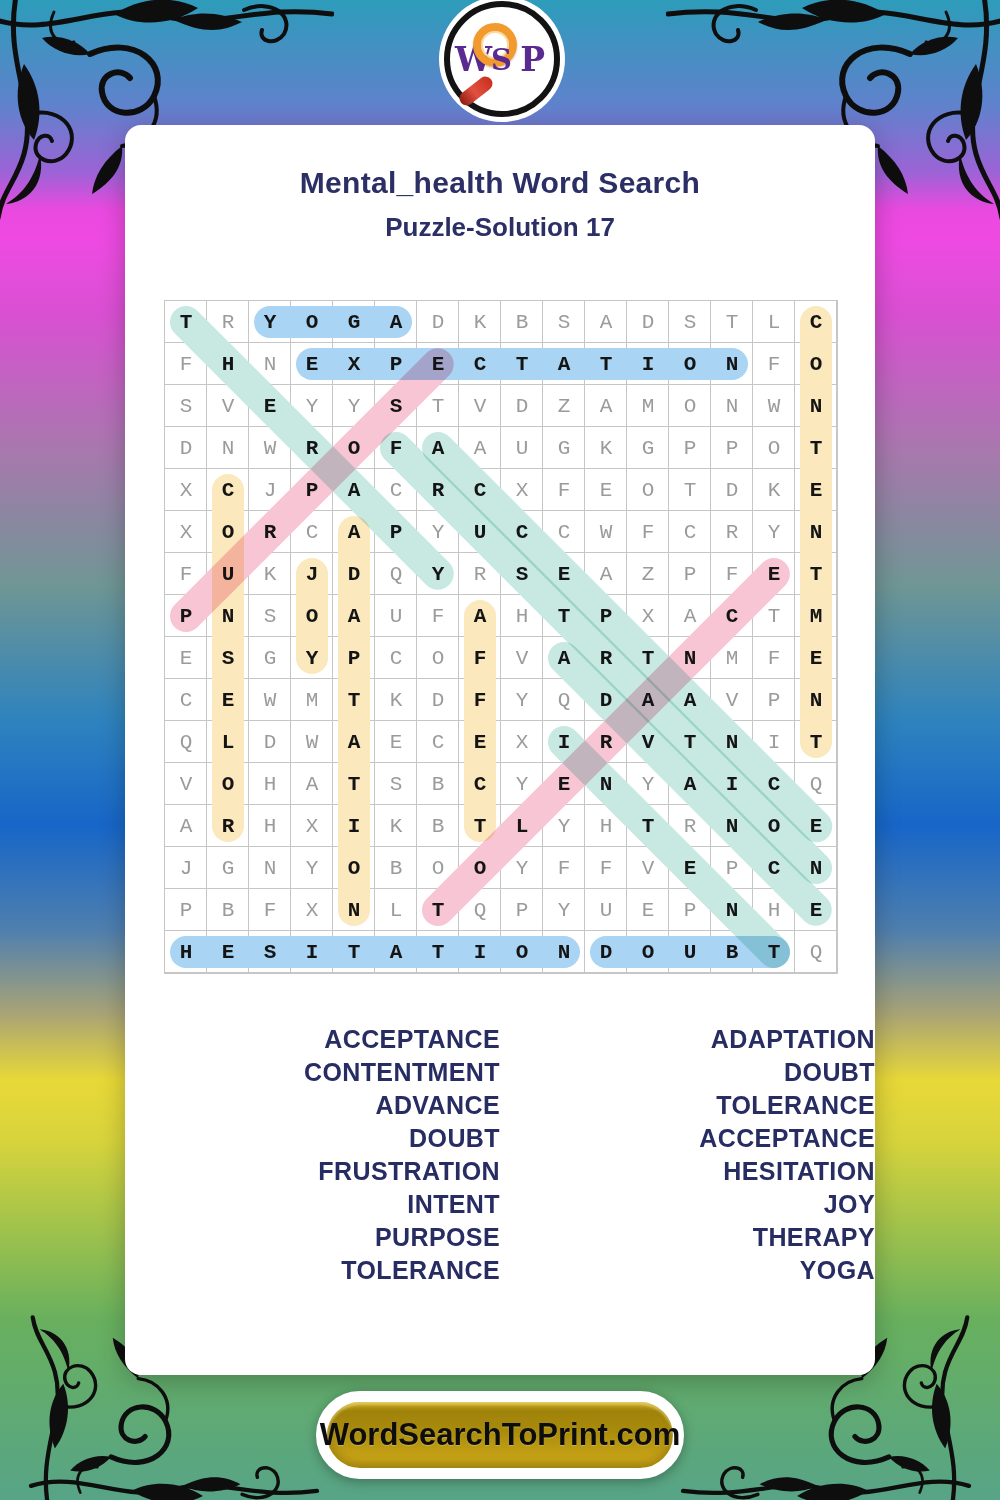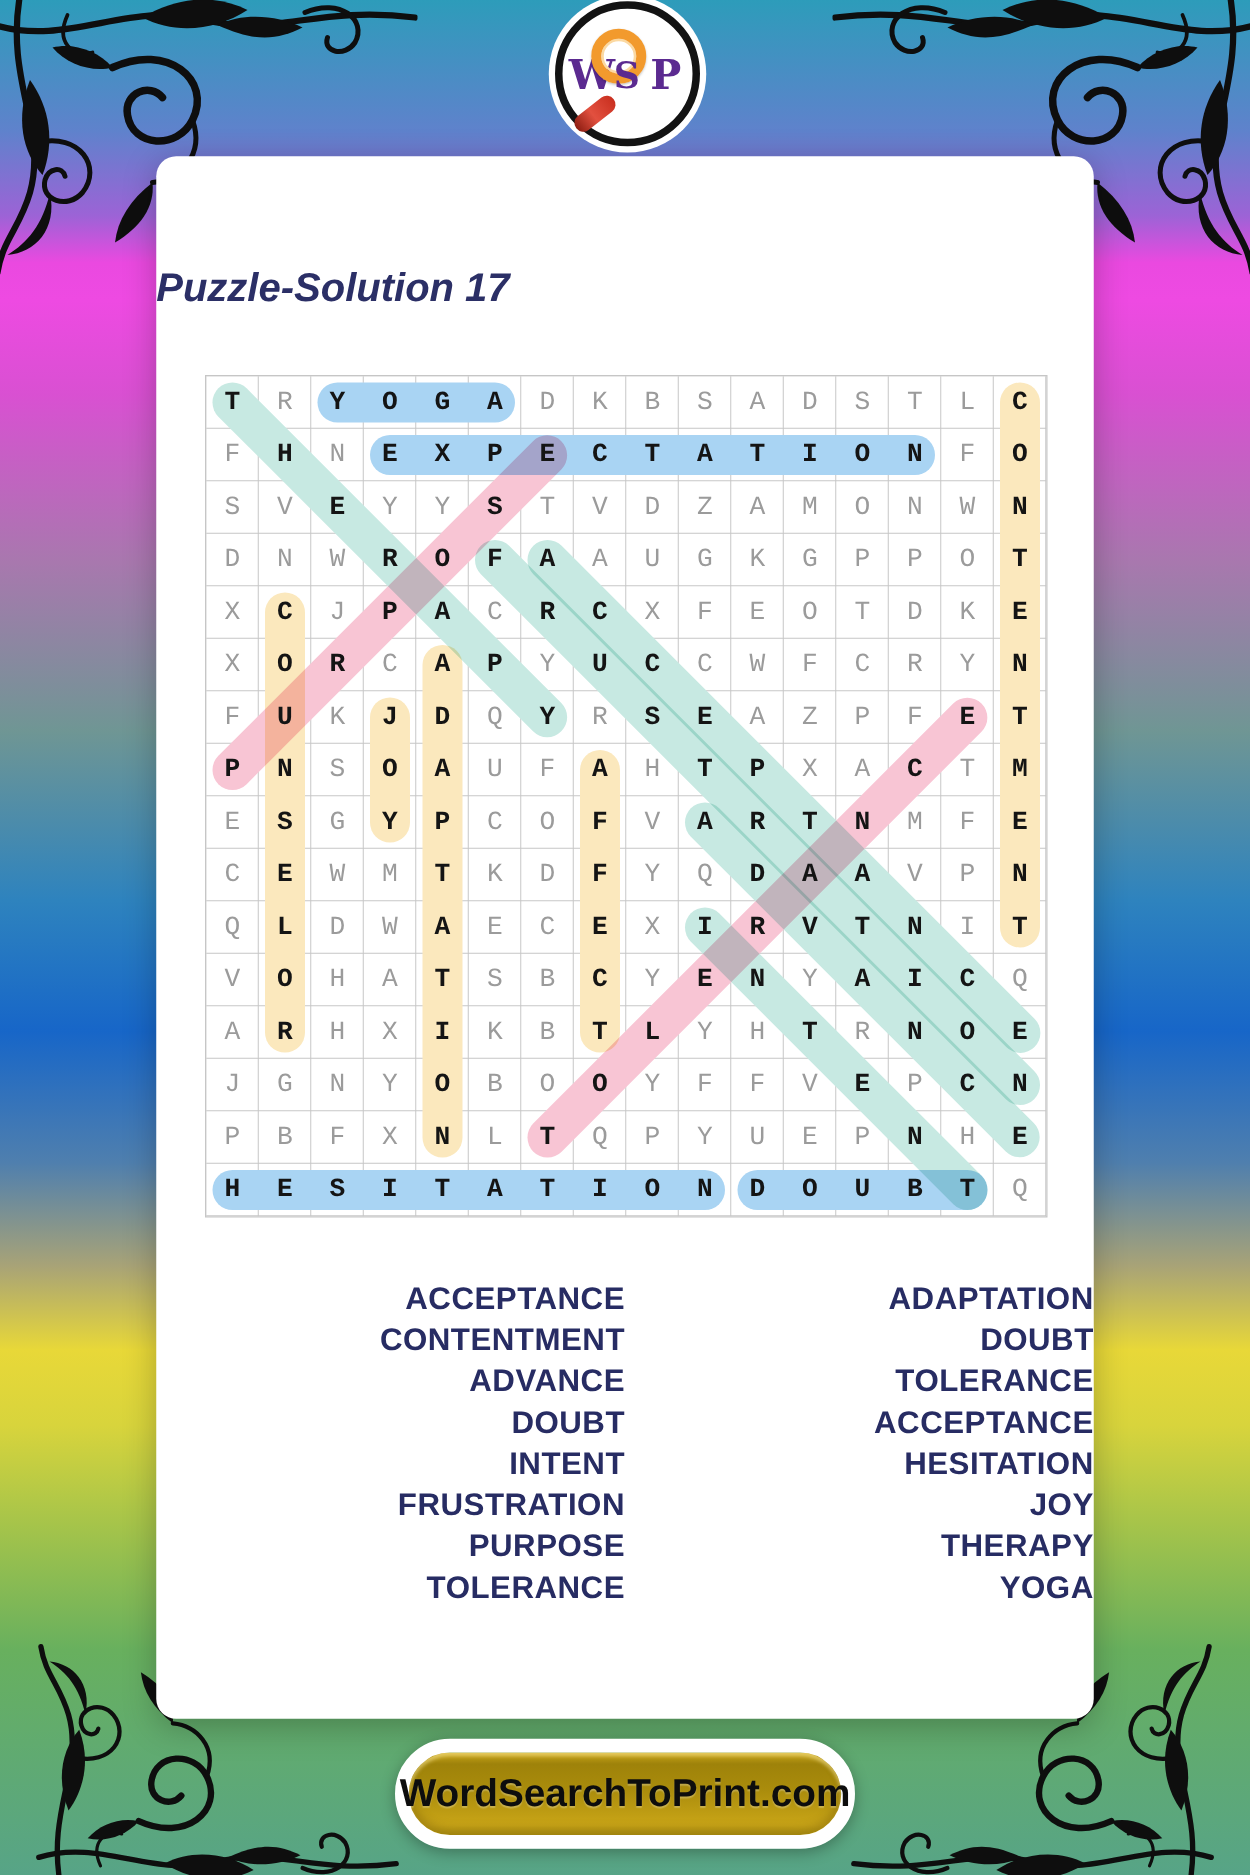--- a/index.html
+++ b/index.html
@@ -33,22 +33,22 @@
     box-shadow:inset 0 0 0 2px #fbd9a2, 0 1px 2px rgba(0,0,0,.25); z-index:1; }
   .logo .handle { position:absolute; left:7px; top:77px; width:38px; height:14px;
     border-radius:8px; background:linear-gradient(90deg,#8e1d12,#e2503f 45%,#c92f1f);
     transform:rotate(-38deg); z-index:3; }
 
   
   .card { position:absolute; left:125px; top:125px; width:750px; height:1250px;
     background:#ffffff; border-radius:16px; box-shadow:0 6px 26px rgba(0,0,0,.25); z-index:2; }
   .title { position:absolute; top:41px; width:100%; text-align:center;
     font-size:30px; font-weight:bold; color:#2b2f66; letter-spacing:.3px; }
-  .subtitle { position:absolute; top:87px; width:100%; 
-    font-size:32px; font-weight:bold; color:#2b2f66;font-style:italic; }
+  .subtitle { position:absolute; top:87px; width:100%; text-align:center;
+    font-size:26px; font-weight:bold; color:#2b2f66; }
 
   
   .grid-wrap { position:absolute; left:39px; top:175px; width:674px; height:674px;
     border:1px solid #c6c6c6; background:#fff;
     background-image:
       linear-gradient(to right, transparent 41px, #c6c6c6 41px),
       linear-gradient(to bottom, transparent 41px, #c6c6c6 41px);
     background-size:42px 42px; }
   .cap { position:absolute; border-radius:16px; }
   .cap.base { background:#ffffff; z-index:1; }
@@ -166,20 +166,21 @@
 
 <div class="logo">
   <span class="ltr w">W</span>
   <span class="ring"></span>
   <span class="ltr s">S</span>
   <span class="ltr p">P</span>
   <span class="handle"></span>
 </div>
 
 <div class="card">
+  <div class="title">Mental_health Word Search</div>
   <div class="subtitle">Puzzle-Solution 17</div>
 
   <div class="grid-wrap">
     <div>
         <div class="cap base" style="left: 5px; top: 5px; width: 388.382px; height: 32px; transform-origin: 16px 16px; transform: rotate(45deg);"></div>
         <div class="cap base" style="left: 89px; top: 5px; width: 158px; height: 32px; transform-origin: 16px 16px; transform: rotate(0deg);"></div>
         <div class="cap base" style="left: 635px; top: 5px; width: 452px; height: 32px; transform-origin: 16px 16px; transform: rotate(90deg);"></div>
         <div class="cap base" style="left: 131px; top: 47px; width: 452px; height: 32px; transform-origin: 16px 16px; transform: rotate(0deg);"></div>
         <div class="cap base" style="left: 215px; top: 131px; width: 625.97px; height: 32px; transform-origin: 16px 16px; transform: rotate(45deg);"></div>
         <div class="cap base" style="left: 257px; top: 131px; width: 566.573px; height: 32px; transform-origin: 16px 16px; transform: rotate(45deg);"></div>
@@ -469,22 +470,22 @@
         <span class="cellch">Q</span>
       </div>
   </div>
 
   <div class="wordlist">
     <div class="wl-col">
         <div class="wl-item">ACCEPTANCE</div>
         <div class="wl-item">CONTENTMENT</div>
         <div class="wl-item">ADVANCE</div>
         <div class="wl-item">DOUBT</div>
+        <div class="wl-item">FRUSTRATION</div>
         <div class="wl-item">INTENT</div>
-        <div class="wl-item">FRUSTRATION</div>
         <div class="wl-item">PURPOSE</div>
         <div class="wl-item">TOLERANCE</div>
       </div>
     <div class="wl-col">
         <div class="wl-item">ADAPTATION</div>
         <div class="wl-item">DOUBT</div>
         <div class="wl-item">TOLERANCE</div>
         <div class="wl-item">ACCEPTANCE</div>
         <div class="wl-item">HESITATION</div>
         <div class="wl-item">JOY</div>

